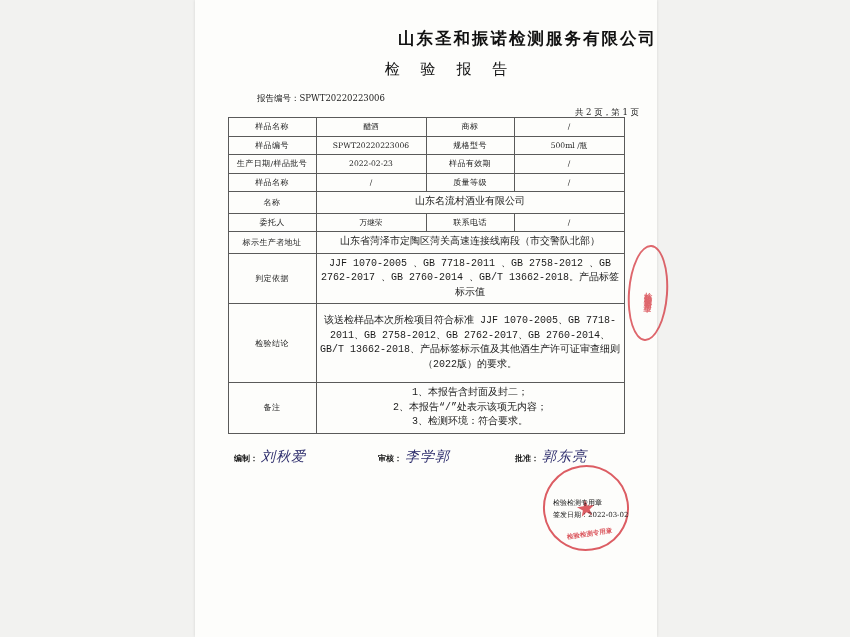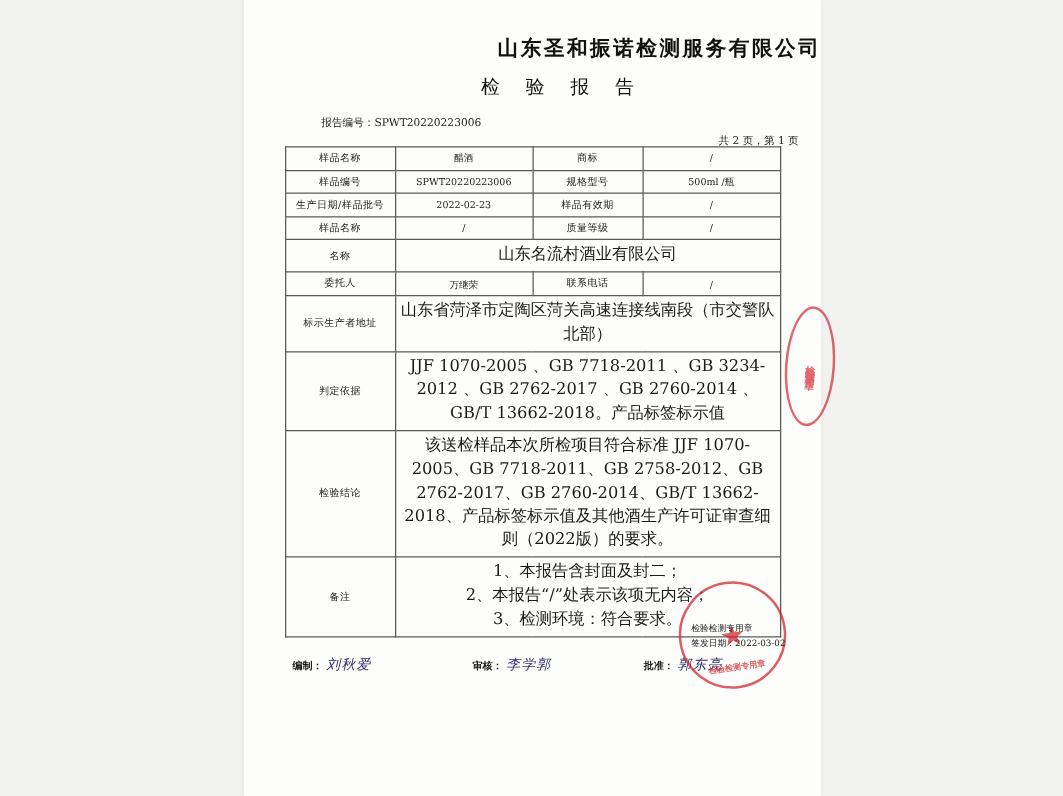--- a/index.html
+++ b/index.html
@@ -97,21 +97,22 @@
   td.lbl {
     font-weight: normal;
     letter-spacing: 0.4px;
     width: 88px;
     font-size: 8px;
   }
   td.val {
     font-size: 7.6px;
   }
   td.valwide {
-    font-size: 13px;
+    font-size: 10px;
+    font-family: Liberation Mono, monospace;
   }
   td.left {
     text-align: left;
     padding-left: 6px;
   }
   .tight { line-height: 1.5; }
 
   
   .sig-row {
     position: relative;
@@ -123,21 +124,21 @@
   .sig {
     position: absolute;
     top: 0;
     white-space: nowrap;
   }
   .sig .lab { font-weight: bold; }
   .sig .hand {
     font-family: "DejaVu Serif", "Liberation Serif", serif;
     color: #2a2a6a;
     font-style: italic;
-    font-size: 11px;
+    font-size: 14px;
     margin-left: 3px;
     letter-spacing: 1px;
   }
   .sig1 { left: 6px; }
   .sig2 { left: 150px; }
   .sig3 { left: 287px; }
 
   
   .stamp-round {
     position: absolute;
@@ -268,21 +269,21 @@
         <td class="val">/</td>
       </tr>
       <tr>
         <td class="lbl">标示生产者地址</td>
         <td class="valwide" colspan="3">山东省菏泽市定陶区菏关高速连接线南段（市交警队北部）</td>
       </tr>
 
 
       <tr>
         <td class="lbl">判定依据</td>
-        <td class="valwide left" colspan="3" style="height:28px">JJF 1070-2005 、GB 7718-2011 、GB 3234-2012 、GB 2762-2017 、GB 2760-2014 、GB/T 13662-2018。产品标签标示值</td>
+        <td class="valwide left" colspan="3" style="height:28px">JJF 1070-2005 、GB 7718-2011 、GB 2758-2012 、GB 2762-2017 、GB 2760-2014 、GB/T 13662-2018。产品标签标示值</td>
       </tr>
       <tr>
         <td class="lbl">检验结论</td>
         <td class="valwide left" colspan="3" style="height:72px">该送检样品本次所检项目符合标准 JJF 1070-2005、GB 7718-2011、GB 2758-2012、GB 2762-2017、GB 2760-2014、GB/T 13662-2018、产品标签标示值及其他酒生产许可证审查细则（2022版）的要求。</td>
       </tr>
       <tr>
         <td class="lbl">备注</td>
         <td class="valwide left" colspan="3" style="height:42px; white-space:pre-line">1、本报告含封面及封二；
 2、本报告“/”处表示该项无内容；
 3、检测环境：符合要求。</td>

